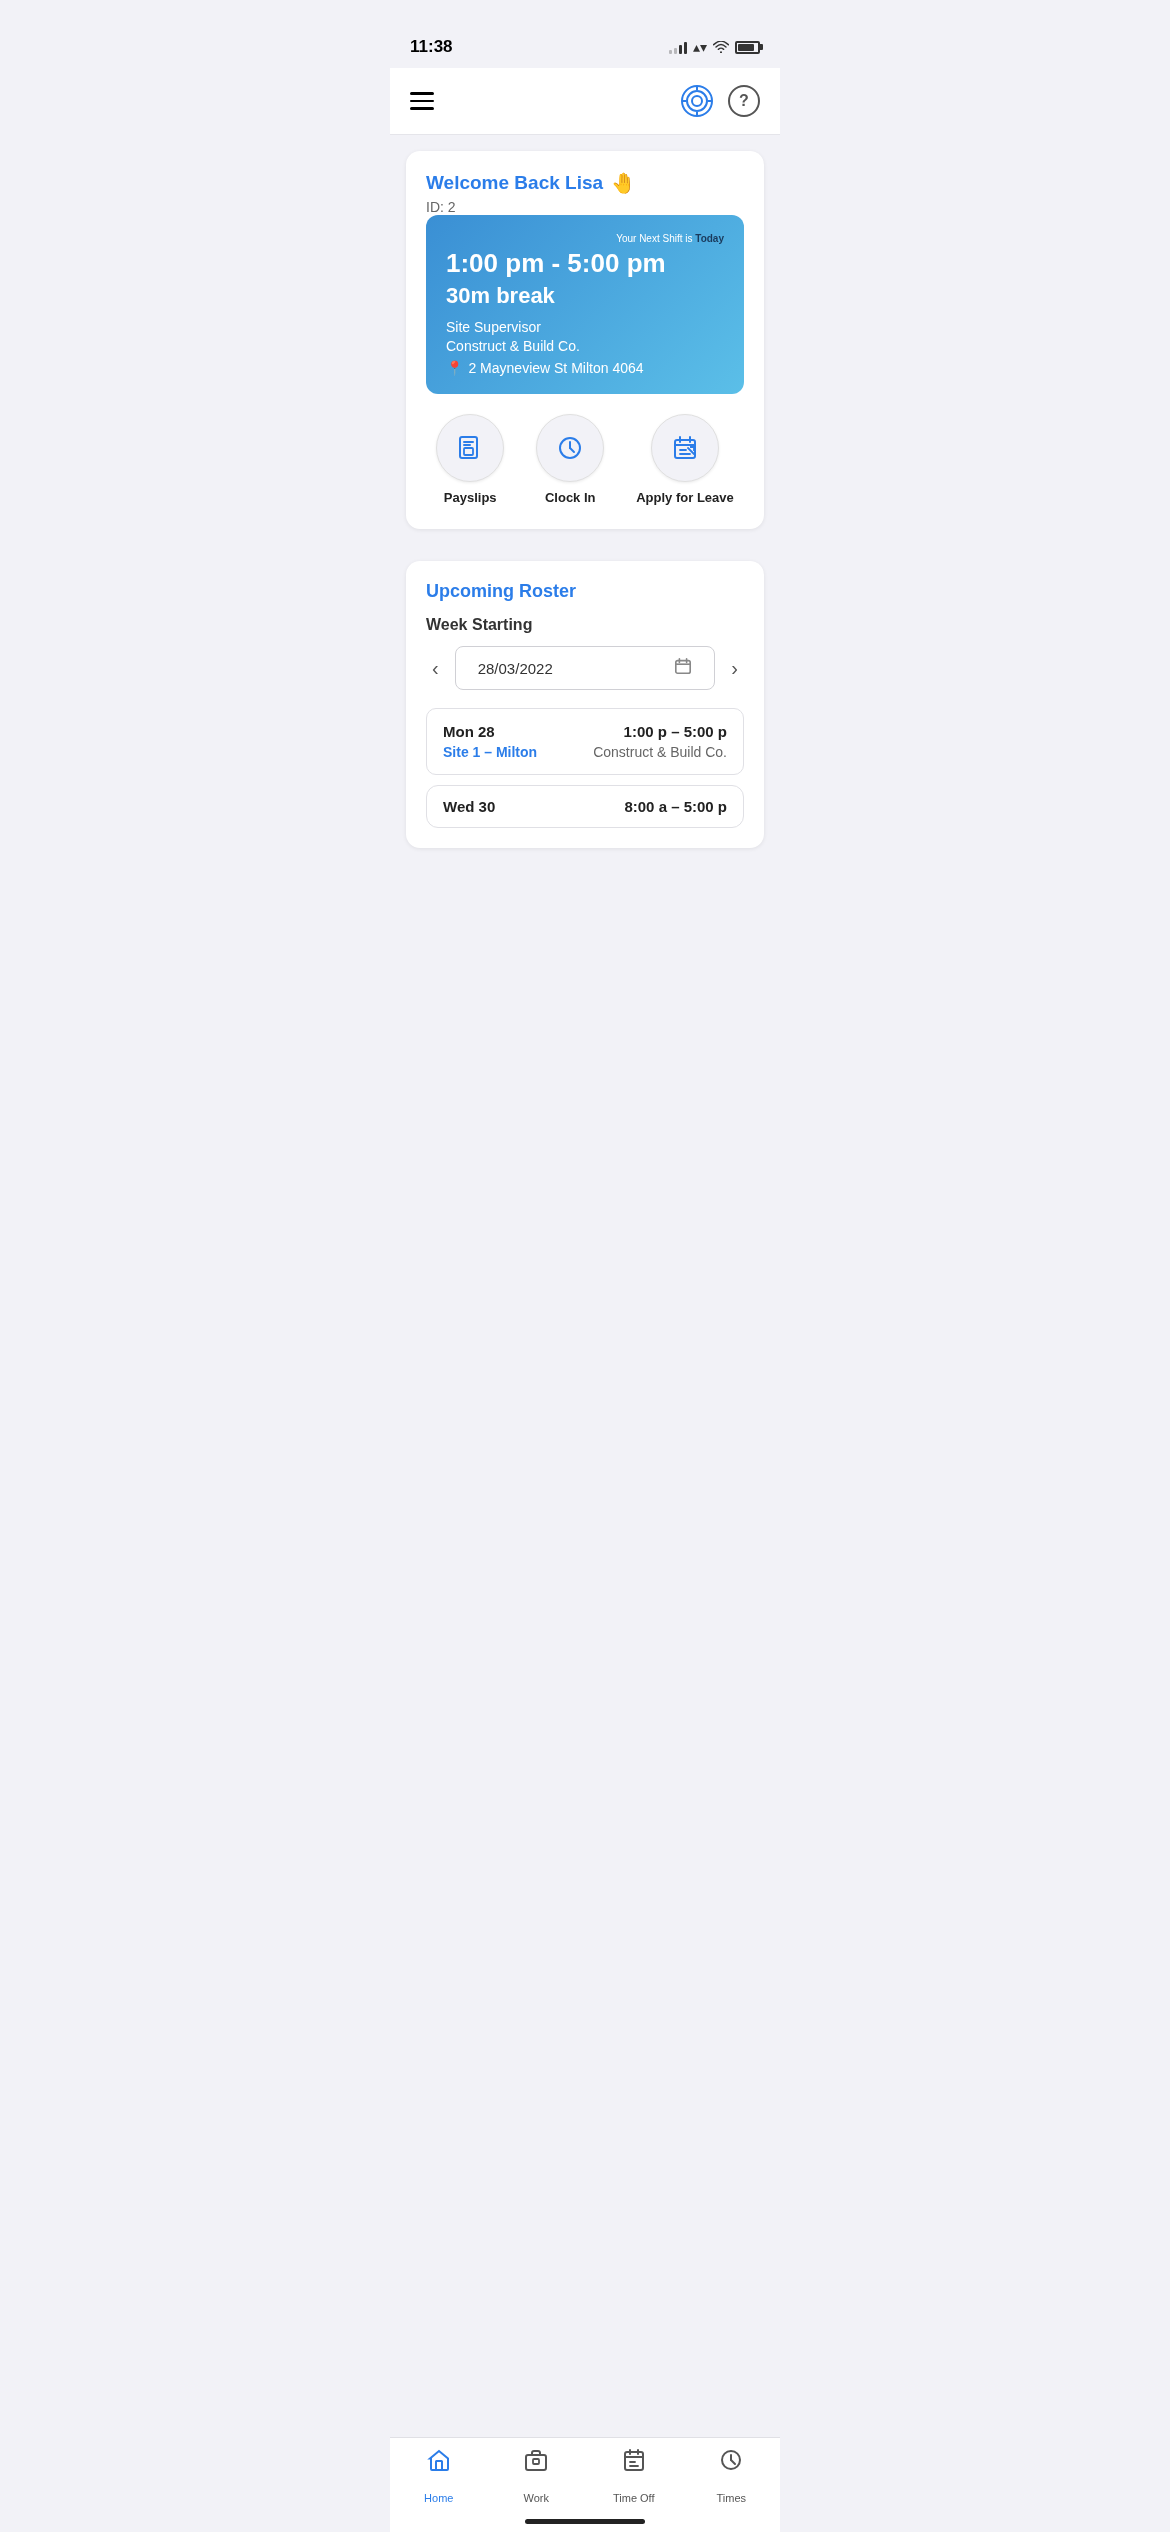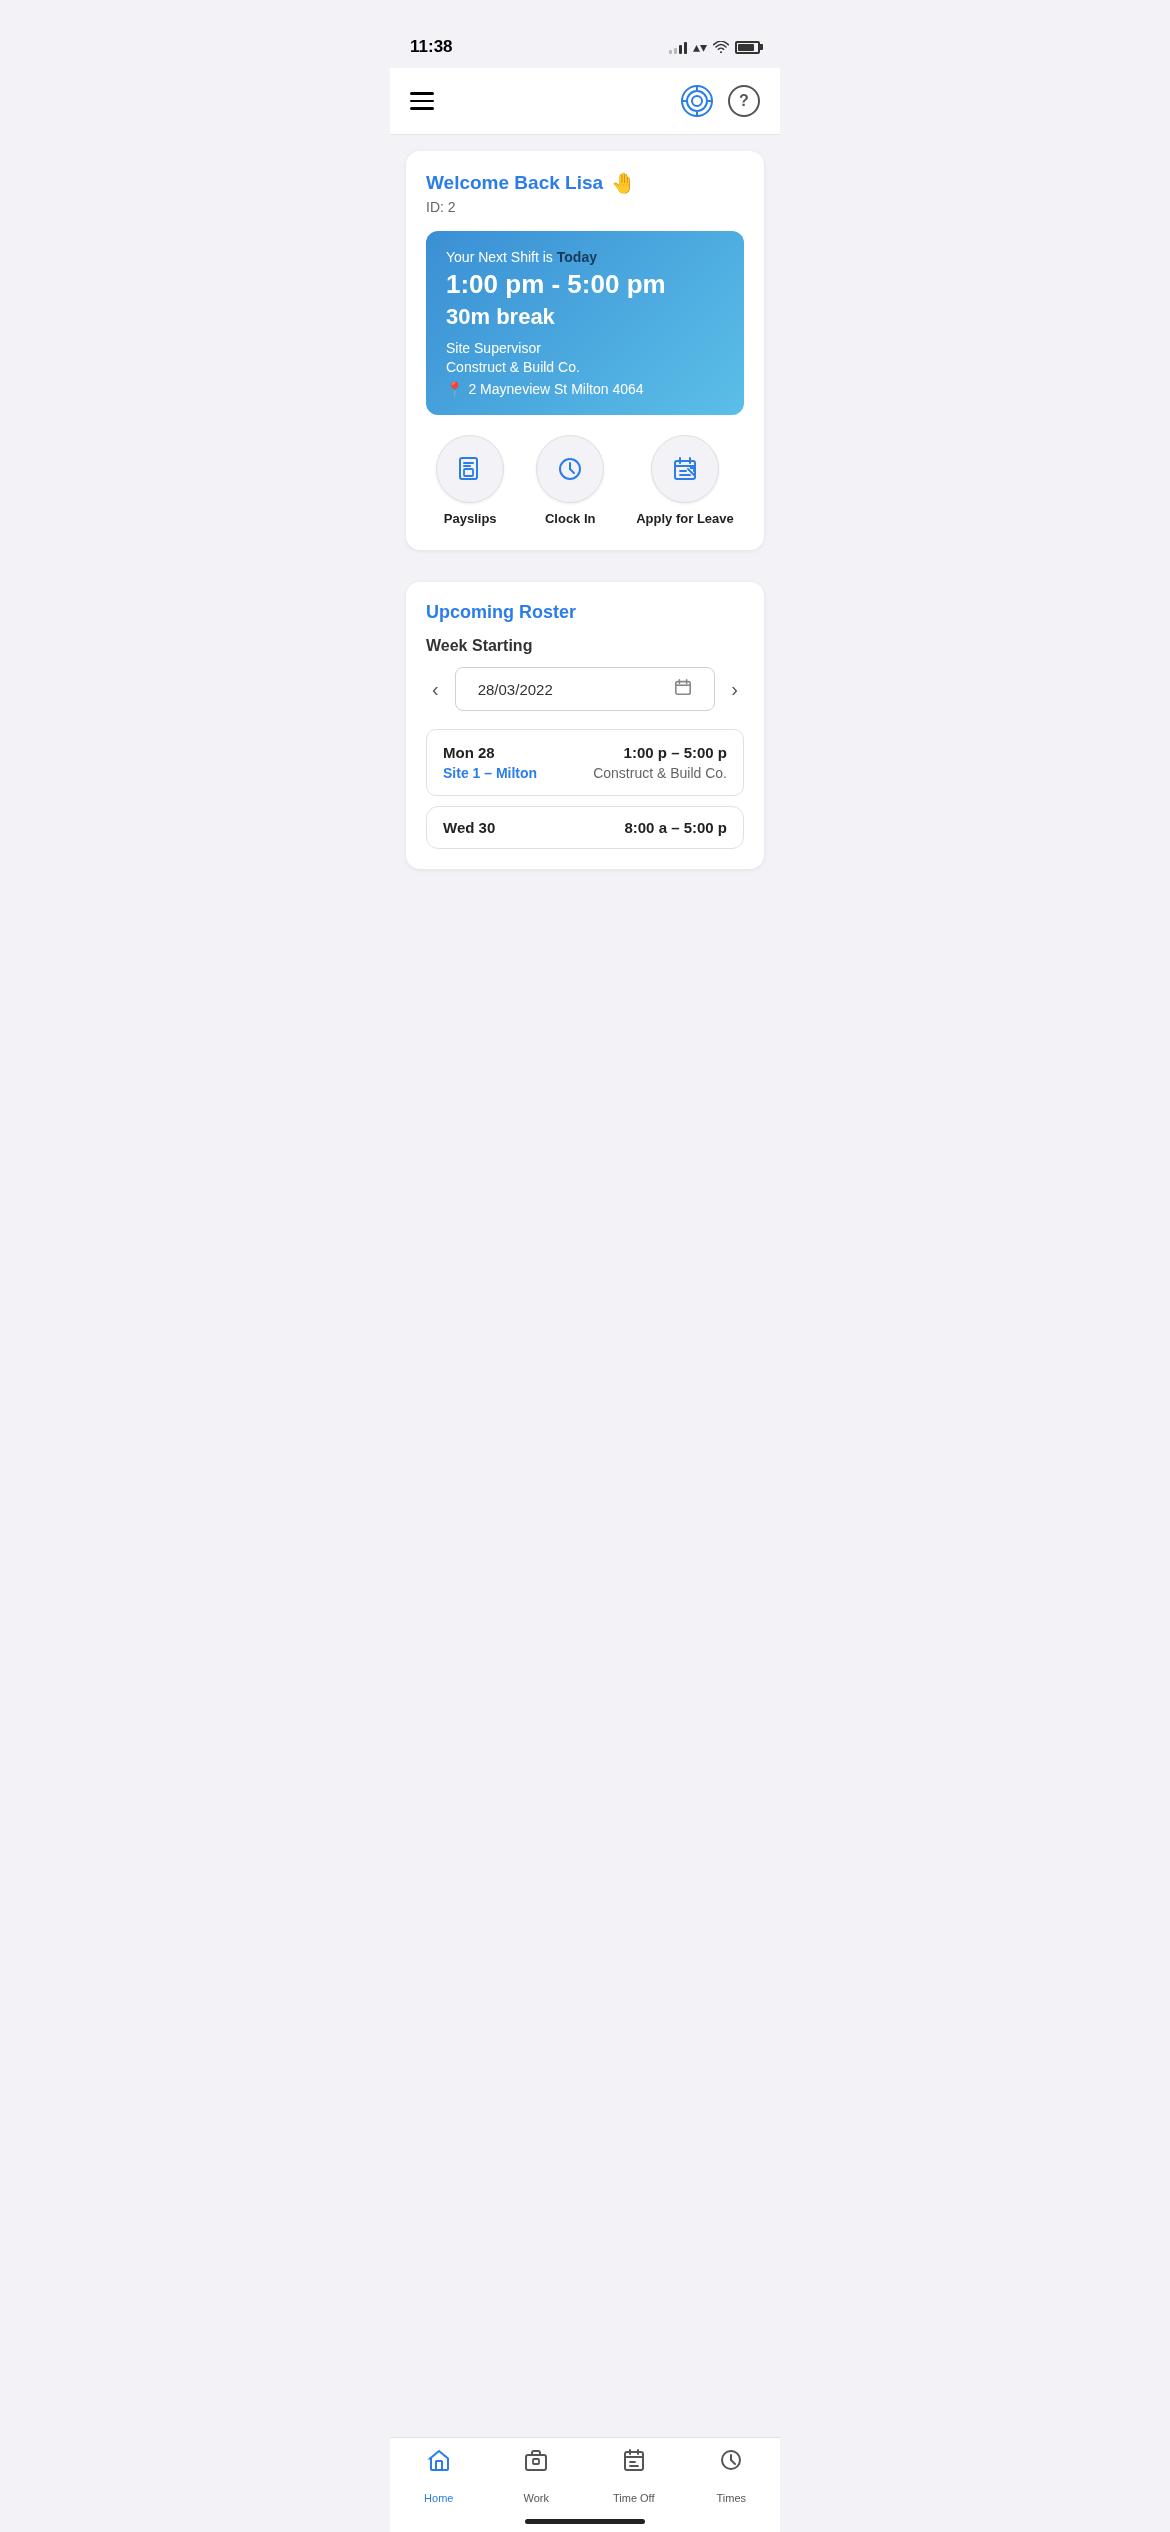--- a/index.html
+++ b/index.html
@@ -145,35 +145,35 @@
       font-size: 19px;
       font-weight: 700;
       color: #2b7de9;
     }
     .wave-emoji {
       font-size: 20px;
     }
     .user-id {
       font-size: 14px;
       color: #666;
-      margin-bottom: 16px;
     }
 
     
     .shift-banner {
       background: linear-gradient(135deg, #3a8fd4 0%, #5bbfe8 100%);
       border-radius: 12px;
       padding: 18px 20px;
       margin-bottom: 20px;
       color: #fff;
     }
     .shift-next-label {
-      font-size: 14px;
+      font-size: 10px;
       font-weight: 400;
       margin-bottom: 4px;
+      text-align: right;
     }
     .shift-today-highlight {
       color: #1a3a5c;
       font-weight: 700;
     }
     .shift-time {
       font-size: 26px;
       font-weight: 800;
       line-height: 1.2;
       margin-bottom: 4px;

